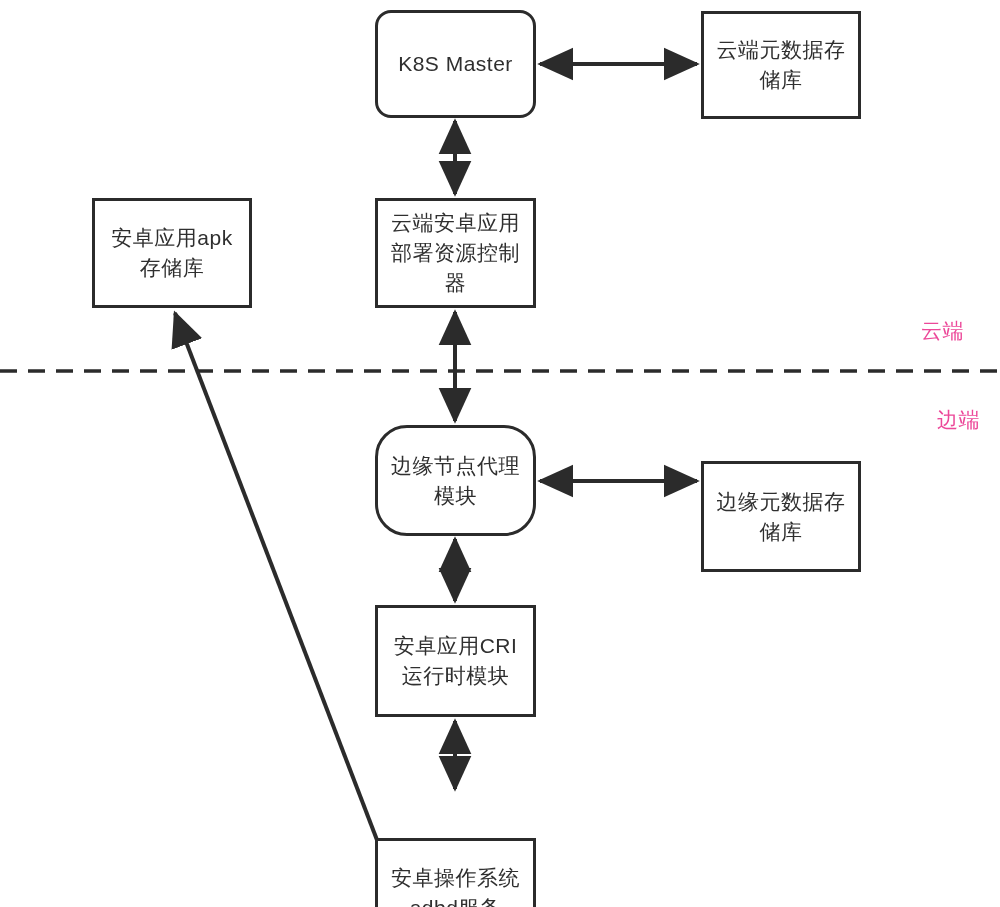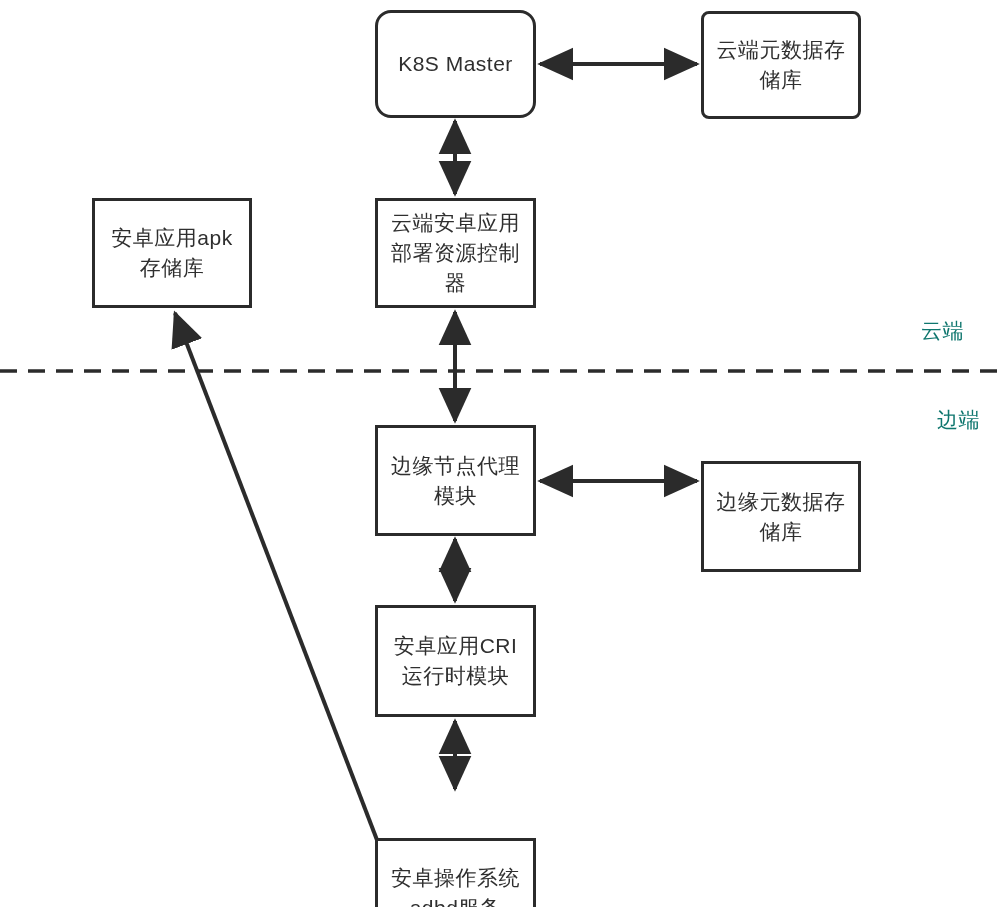--- a/index.html
+++ b/index.html
@@ -40,21 +40,21 @@
     letter-spacing: 0.5px;
     z-index: 2;
   }
   .node .label {
     display: block;
     padding: 0 6px;
     white-space: pre-line;
   }
   .zone-label {
     position: absolute;
-    color: #0f766e;
+    color: #ec4899;
     font-size: 21px;
     line-height: 26px;
     letter-spacing: 0.5px;
     z-index: 3;
   }
 </style>
 </head>
 <body>
 
 <div id="canvas">
@@ -83,37 +83,37 @@
 
     <line x1="455" y1="789" x2="455" y2="721" stroke="#2b2b2b" stroke-width="4" marker-start="url(#arrTail)" marker-end="url(#arrHead)"></line>
 
     <line x1="377" y1="840" x2="175" y2="313" stroke="#2b2b2b" stroke-width="4" marker-end="url(#arrHead)"></line>
   </svg>
 
   <div class="node" style="left:375px; top:10px; width:161px; height:108px;border-radius:16px;">
     <span class="label">K8S Master</span>
   </div>
 
-  <div class="node" style="left:701px; top:11px; width:160px; height:108px;border-radius:8px;">
+  <div class="node" style="left:701px; top:11px; width:160px; height:108px;">
     <span class="label">云端元数据存
 储库</span>
   </div>
 
   <div class="node" style="left:375px; top:198px; width:161px; height:110px;">
     <span class="label">云端安卓应用
 部署资源控制
 器</span>
   </div>
 
   <div class="node" style="left:92px; top:198px; width:160px; height:110px;">
     <span class="label">安卓应用apk
 存储库</span>
   </div>
 
-  <div class="node" style="left:375px; top:425px; width:161px; height:111px;">
+  <div class="node" style="left:375px; top:425px; width:161px; height:111px;border-radius:32px;">
     <span class="label">边缘节点代理
 模块</span>
   </div>
 
   <div class="node" style="left:701px; top:425px; width:160px; height:111px;margin-top:36px;">
     <span class="label">边缘元数据存
 储库</span>
   </div>
 
   <div class="node" style="left:375px; top:605px; width:161px; height:112px;">

